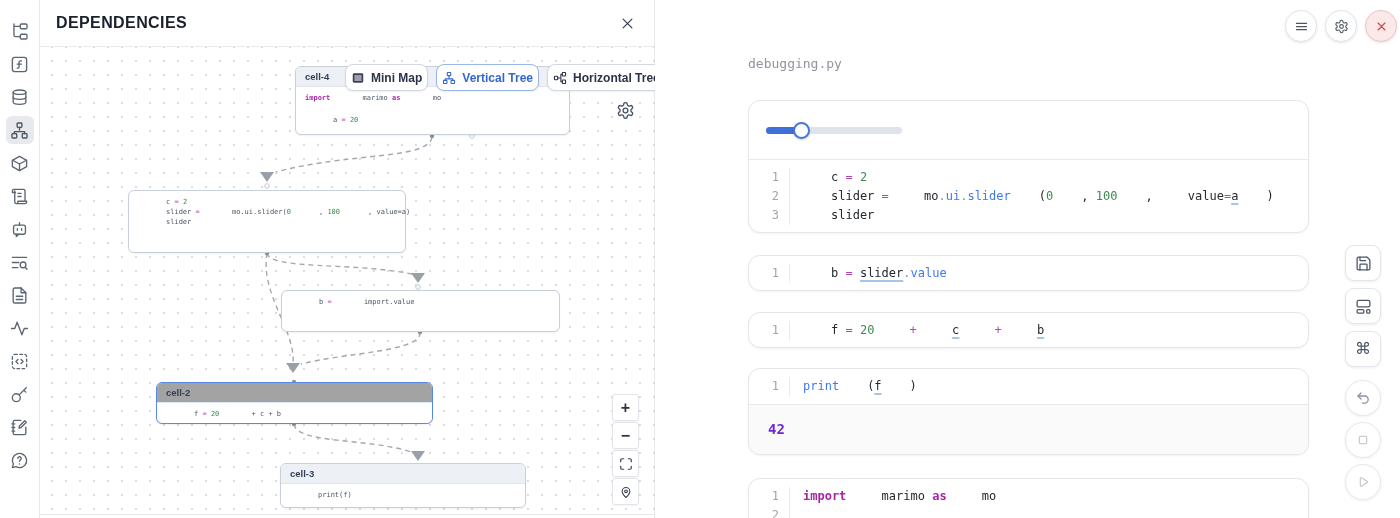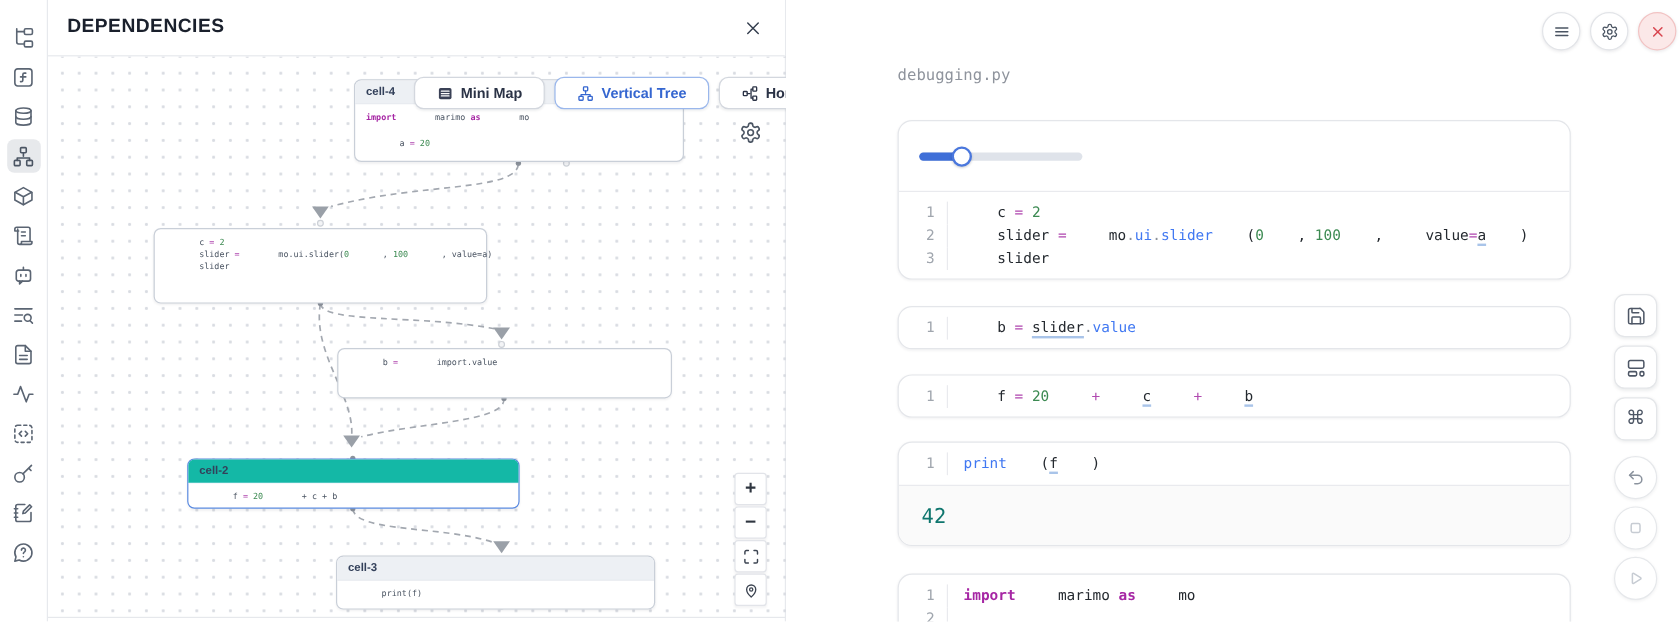--- a/index.html
+++ b/index.html
@@ -50,28 +50,28 @@
     position:absolute;background:#fff;border:1px solid #c9cfd8;border-radius:6px;
     box-shadow:0 1px 2px rgba(15,23,42,.06);z-index:5;box-sizing:border-box;cursor:pointer;
   }
   .node-head{
     background:#edf0f4;border-bottom:1px solid #e1e5eb;border-radius:5px 5px 0 0;
     padding:4px 9px;font-size:9.5px;font-weight:700;color:#33405a;
   }
   .node-body{padding:6px 9px;font-family:"DejaVu Sans Mono",monospace;font-size:7px;
     line-height:10px;color:#4b5563;white-space:pre;}
   .node.selected{border:1.4px solid #5a8ae0;}
-  .node.selected .node-head{background:#14b8a6;border-bottom-color:#dbe6f6;}
+  .node.selected .node-head{background:#a3a3a3;border-bottom-color:#dbe6f6;}
   .nl{min-height:10px;}
   .nl.gap{margin-bottom:12px;}
 
   
   .gtoolbar{position:absolute;left:305px;top:17px;display:flex;gap:8px;z-index:20;}
   .gbtn{
-    height:27px;display:flex;align-items:center;gap:6px;padding:0 18px;
+    height:27px;display:flex;align-items:center;gap:6px;padding:0 5px;
     background:#fff;border:1px solid #d3d7de;border-radius:8px;cursor:pointer;
     font-family:"Liberation Sans",sans-serif;font-size:12px;font-weight:600;color:#2b3346;
     box-shadow:0 1px 2px rgba(15,23,42,.07);white-space:nowrap;
   }
   .gbtn svg{width:14px;height:14px;flex:0 0 auto;}
   .gbtn.active{color:#3566d0;border-color:#9ab7ec;}
   .graph-gear{position:absolute;left:576px;top:54px;width:19px;height:19px;color:#4b5563;
     background:none;border:none;padding:0;cursor:pointer;z-index:20;}
   .graph-gear svg{width:19px;height:19px;}
 
@@ -104,22 +104,22 @@
     border-radius:12px;box-shadow:0 1px 2px rgba(15,23,42,.05);box-sizing:border-box;overflow:hidden;
   }
   .code-block{padding:8px 0;}
   .code-row{display:flex;font-family:"DejaVu Sans Mono",monospace;font-size:12px;line-height:19px;}
   .gut{width:30px;flex:0 0 auto;text-align:right;padding-right:10px;color:#a0a6ae;
     border-right:1px solid #e9eaee;}
   .src{padding-left:13px;white-space:pre;}
   .widget-row{height:59px;border-bottom:1px solid #e9eaee;display:flex;align-items:center;
     padding-left:17px;box-sizing:border-box;}
   .out-row{background:#fafafa;border-top:1px solid #e9eaee;height:52px;box-sizing:border-box;
-    font-family:"DejaVu Sans Mono",monospace;font-size:17px;color:#0f766e;
-    padding:16px 0 0 19px;}
+    font-family:"DejaVu Sans Mono",monospace;font-size:14px;color:#6d28d9;
+    padding:16px 0 0 19px;font-weight:bold;}
 
   
   .slider{position:relative;width:136px;height:17px;cursor:pointer;}
   .slider .track{position:absolute;left:0;top:5px;width:136px;height:7px;border-radius:4px;background:#dfe3ea;}
   .slider .fill{position:absolute;left:0;top:5px;width:35px;height:7px;border-radius:4px;background:#3f6fd8;}
   .slider .thumb{position:absolute;left:27px;top:0;width:17px;height:17px;border-radius:50%;
     background:#fff;border:2px solid #4a77dd;box-sizing:border-box;box-shadow:0 1px 2px rgba(15,23,42,.2);}
 
   
   .tk-p{color:#24292f;padding-left:28px;}
@@ -287,21 +287,21 @@
     <div class="node" style="left:88px;top:143px;width:278px;height:63px;">
       <div class="node-body"><div class="nl"><span class="tk-p">c </span><span class="tk-o">= </span><span class="tk-n">2</span></div><div class="nl"><span class="tk-p">slider </span><span class="tk-o">= </span><span class="tk-p">mo.ui.slider(</span><span class="tk-n">0</span><span class="tk-p">, </span><span class="tk-n">100</span><span class="tk-p">, value=a)</span></div><div class="nl"><span class="tk-p">slider</span></div></div>
     </div>
     <div class="node" style="left:241px;top:243px;width:279px;height:42px;">
       <div class="node-body"><div class="nl"><span class="tk-p">b </span><span class="tk-o">= </span><span class="tk-p">import.value</span></div></div>
     </div>
     <div class="node selected" style="left:116px;top:335px;width:277px;height:42px;">
       <div class="node-head">cell-2</div>
       <div class="node-body"><div class="nl"><span class="tk-p">f </span><span class="tk-o">= </span><span class="tk-n">20</span><span class="tk-p"> + c + b</span></div></div>
     </div>
-    <div class="node" style="left:240px;top:416px;width:266px;height:45px;">
+    <div class="node" style="left:240px;top:416px;width:246px;height:45px;">
       <div class="node-head">cell-3</div>
       <div class="node-body"><div class="nl"><span class="tk-p">print(f)</span></div></div>
     </div>
 
     <div class="gtoolbar">
       <button class="gbtn">
         <svg viewBox="0 0 24 24" fill="none">
             <rect x="3" y="4" width="18" height="16" rx="2.5" fill="#3a4156"></rect>
             <path d="M6.5 8.6h11M6.5 12h11M6.5 15.4h11" stroke="#fff" stroke-width="1.8" stroke-linecap="round"></path>
           </svg>

